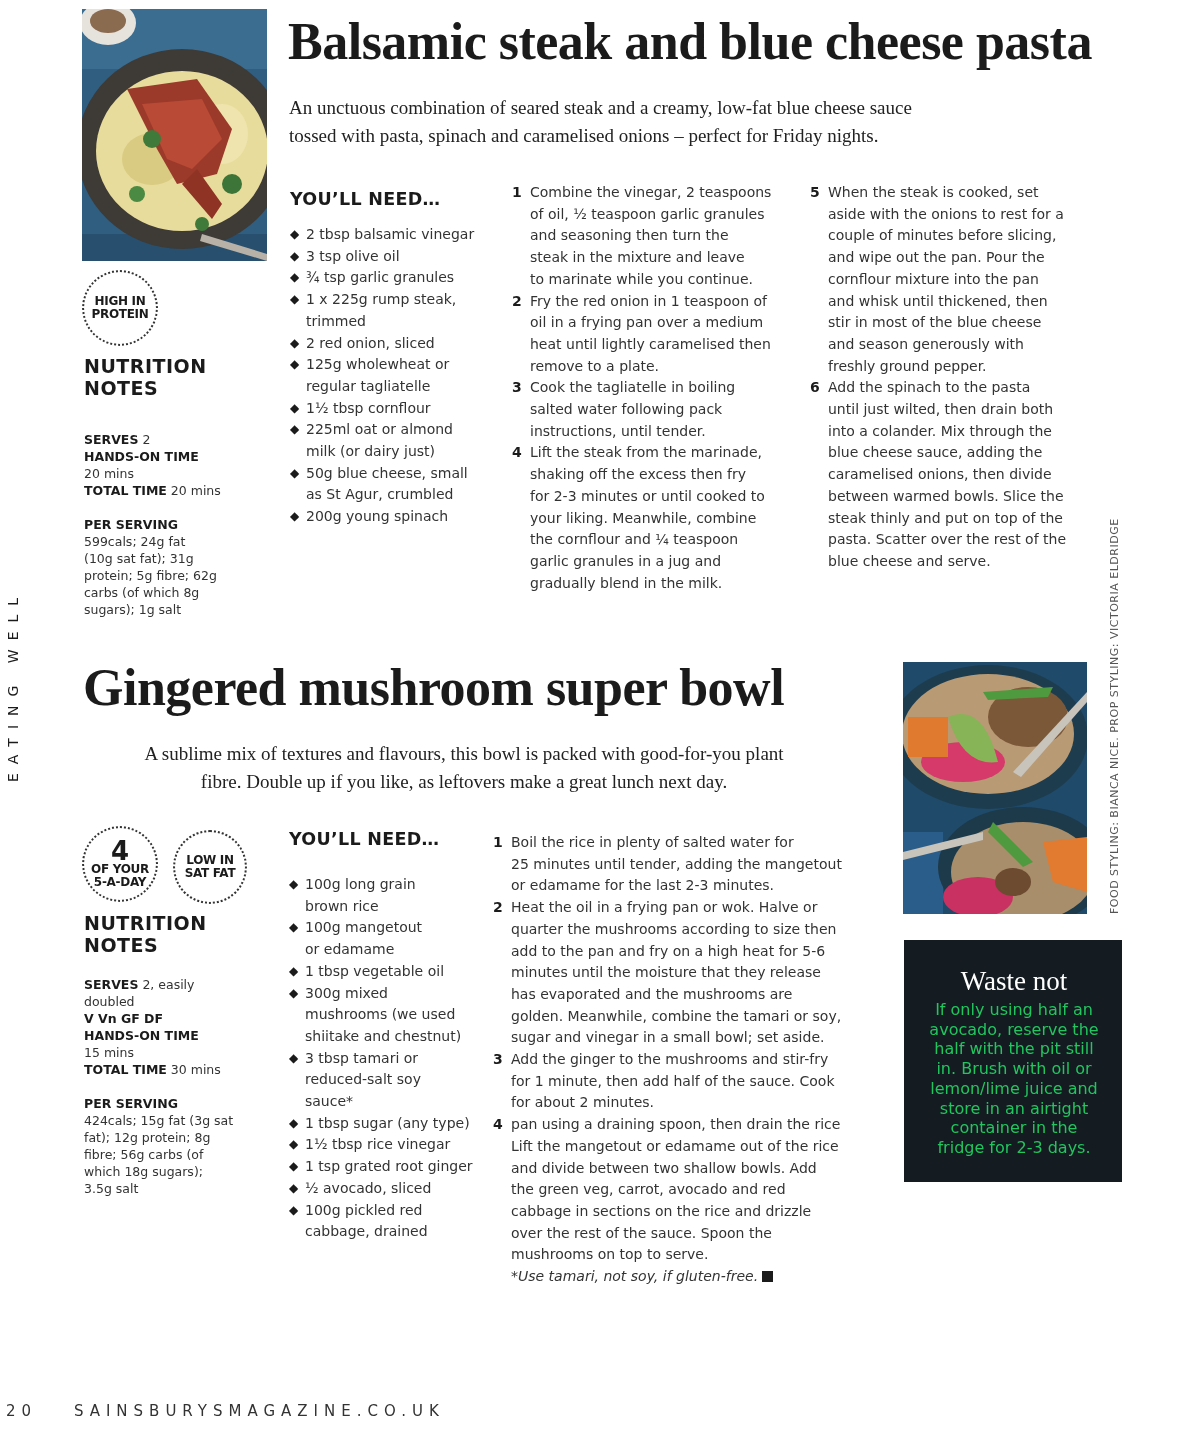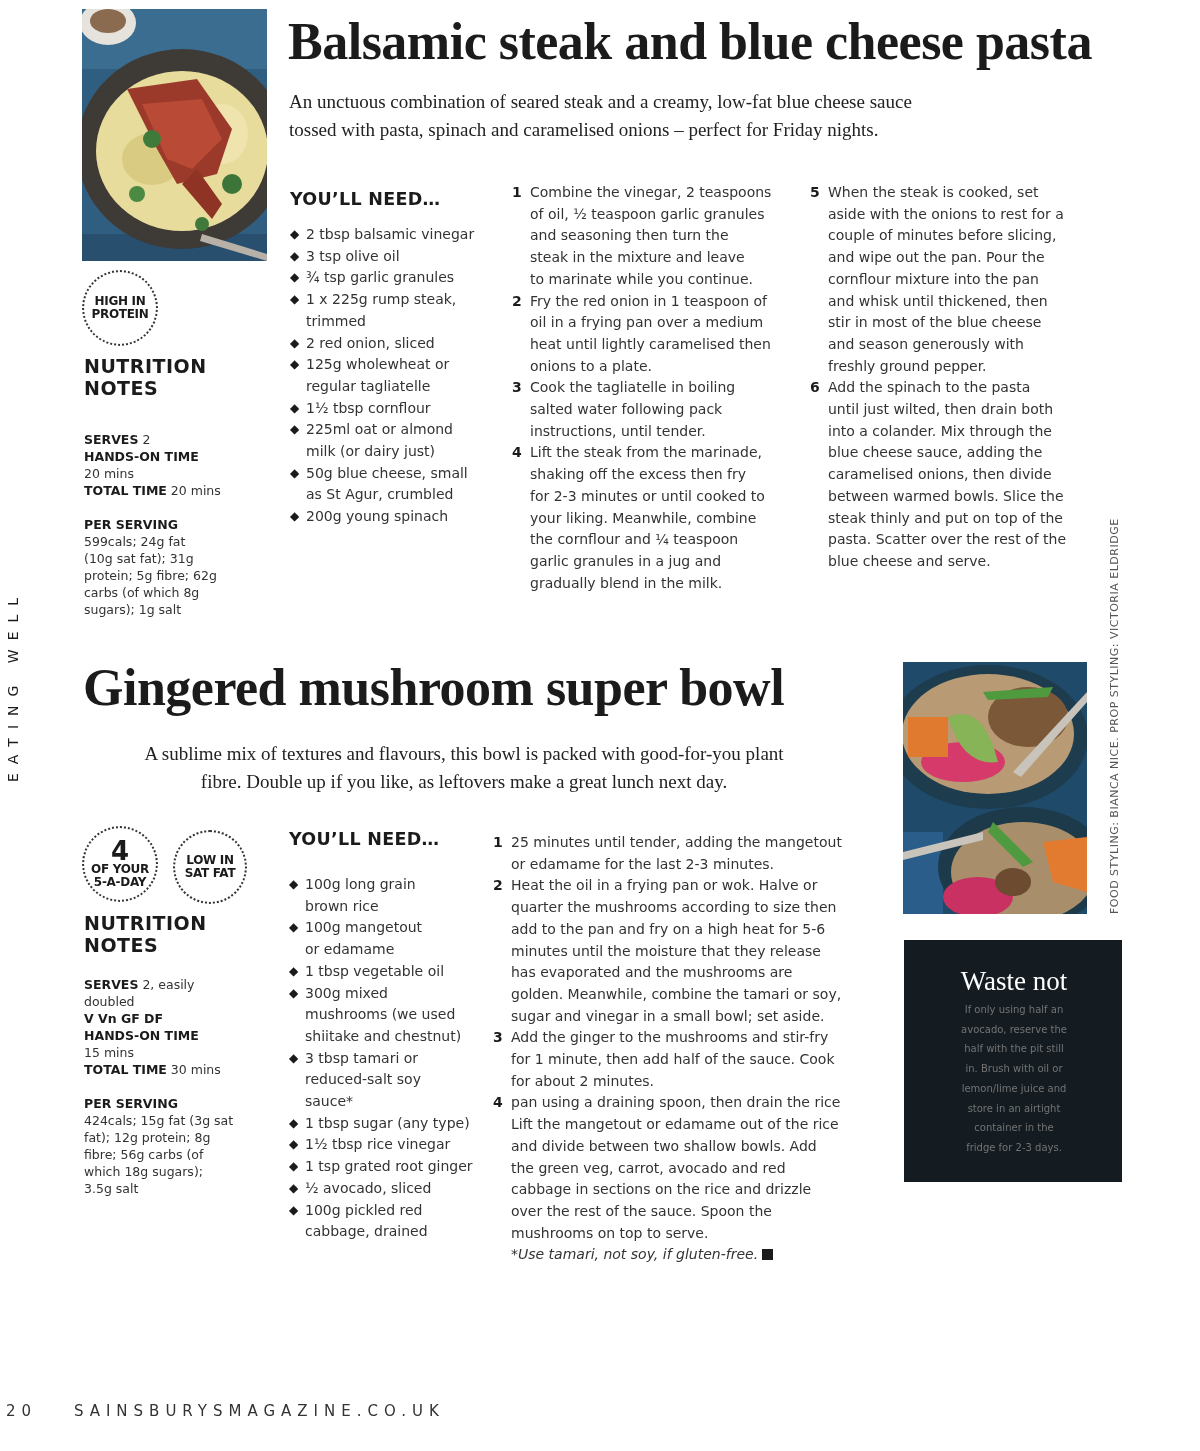--- a/index.html
+++ b/index.html
@@ -25,21 +25,21 @@
   .ing li::before { content: "\25C6"; position: absolute; left: 0; top: 0; font-size: 12px; color: #1b1b1b; }
 
   .steps { list-style: none; font-size: 14px; line-height: 21.7px; color: #333; }
   .steps li { padding-left: 18px; position: relative; }
   .steps .num { position: absolute; left: 0; top: 0; font-weight: bold; color: #1b1b1b; }
   .footnote { font-style: italic; padding-left: 18px; font-size: 14px; line-height: 21.7px; color: #333; }
   .endmark { display: inline-block; width: 11px; height: 11px; background: #1b1b1b; vertical-align: -1px; margin-left: 4px; }
 
   .waste { background: #141c22; color: #fff; text-align: center; padding: 26px 14px; }
   .waste h3 { font-family: "Liberation Serif", serif; font-weight: normal; font-size: 27px; line-height: 30px; margin-bottom: 4px; }
-  .waste p { font-size: 10px; line-height: 19.7px; color: #737373; }
+  .waste p { font-size: 16px; line-height: 19.7px; color: #22c55e; }
 
   .vert { transform-origin: left top; transform: rotate(-90deg); white-space: nowrap; }
   .section-label { font-size: 14px; letter-spacing: 9px; color: #1b1b1b; }
   .credit { font-size: 11px; letter-spacing: 0.5px; color: #555; }
 
   .footer { font-size: 15px; letter-spacing: 6px; color: #333; }
 </style>
 </head>
 <body>
 
@@ -60,21 +60,21 @@
     <circle cx="70" cy="130" r="9" fill="#3f7a3a"></circle>
     <circle cx="150" cy="175" r="10" fill="#3d7538"></circle>
     <circle cx="55" cy="185" r="8" fill="#4a8a42"></circle>
     <circle cx="120" cy="215" r="7" fill="#3f7a3a"></circle>
     <path d="M120 225 L185 245 L185 252 L118 232 Z" fill="#b7b1a8"></path>
   </svg>
 </div>
 
 <h1 class="abs title" style="left:288px; top:16px;">Balsamic steak and blue cheese pasta</h1>
 
-<div class="abs intro" style="left:289px; top:88px; width:700px;">
+<div class="abs intro" style="left:289px; top:94px; width:700px;">
   <div>An unctuous combination of seared steak and a creamy, low-fat blue cheese sauce</div>
   <div>tossed with pasta, spinach and caramelised onions – perfect for Friday nights.</div>
 </div>
 
 <div class="abs badge" style="left:82px; top:270px; width:76px; height:76px;">
   <span>HIGH IN</span>
   <span>PROTEIN</span>
 </div>
 
 <div class="abs" style="left:84px; top:355px;">
@@ -144,21 +144,21 @@
       <div>of oil, ½ teaspoon garlic granules</div>
       <div>and seasoning then turn the</div>
       <div>steak in the mixture and leave</div>
       <div>to marinate while you continue.</div>
     </li>
   <li>
       <span class="num">2</span>
     <div>Fry the red onion in 1 teaspoon of</div>
       <div>oil in a frying pan over a medium</div>
       <div>heat until lightly caramelised then</div>
-      <div>onions to a plate.</div>
+      <div>remove to a plate.</div>
     </li>
   <li>
       <span class="num">3</span>
     <div>Cook the tagliatelle in boiling</div>
       <div>salted water following pack</div>
       <div>instructions, until tender.</div>
     </li>
   <li>
       <span class="num">4</span>
     <div>Lift the steak from the marinade,</div>
@@ -303,20 +303,21 @@
         <div>100g pickled red</div>
         <div>cabbage, drained</div>
       </li>
   </ul>
 </div>
 
 <div class="abs" style="left:493px; top:832px; width:380px;">
   <ol class="steps">
     <li>
         <span class="num">1</span>
+      <div>Boil the rice in plenty of salted water for</div>
         <div>25 minutes until tender, adding the mangetout</div>
         <div>or edamame for the last 2-3 minutes.</div>
       </li>
     <li>
         <span class="num">2</span>
       <div>Heat the oil in a frying pan or wok. Halve or</div>
         <div>quarter the mushrooms according to size then</div>
         <div>add to the pan and fry on a high heat for 5-6</div>
         <div>minutes until the moisture that they release</div>
         <div>has evaporated and the mushrooms are</div>

